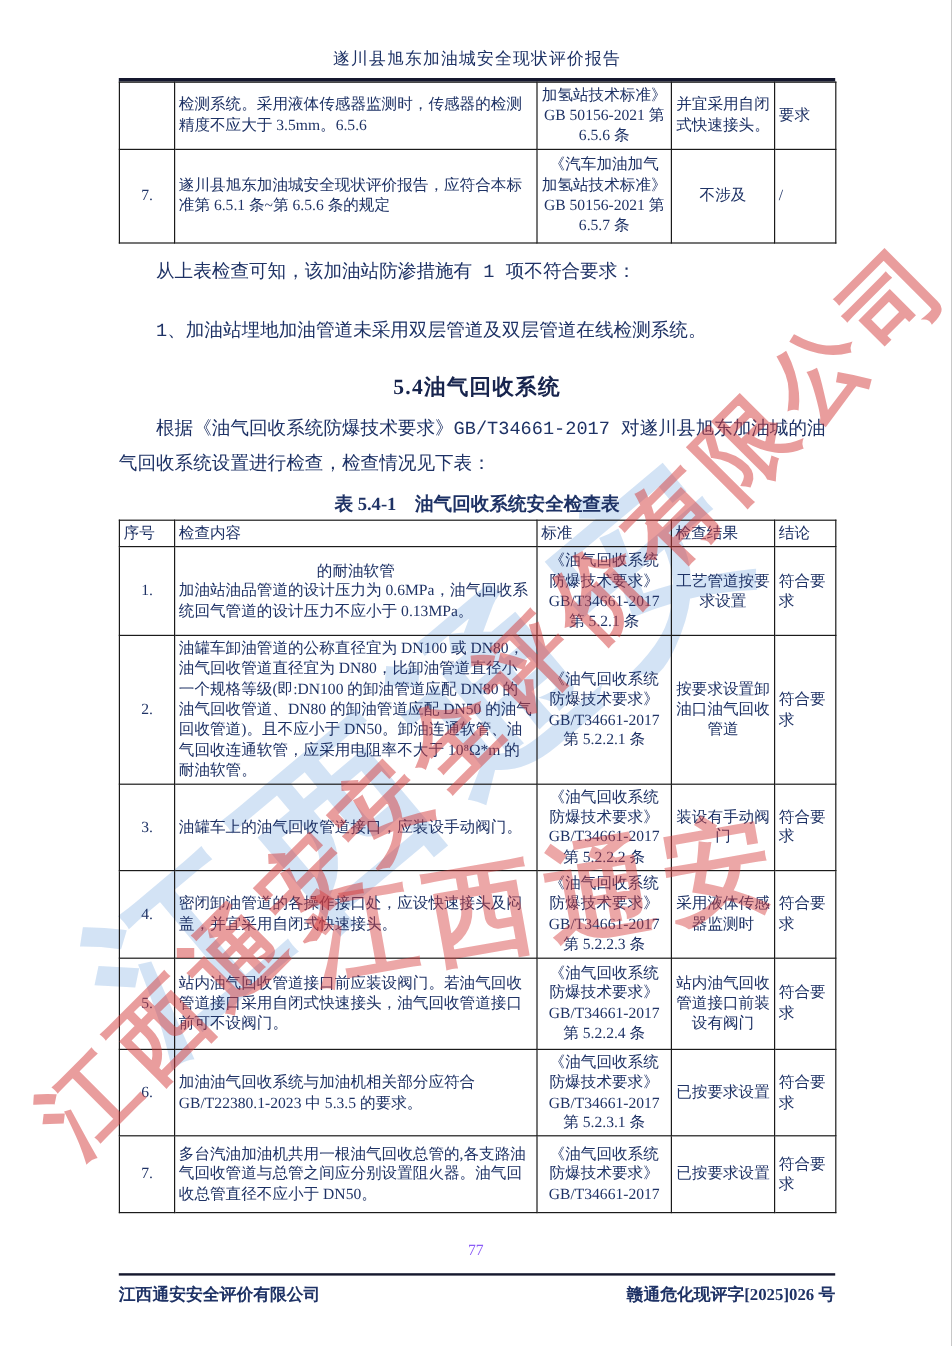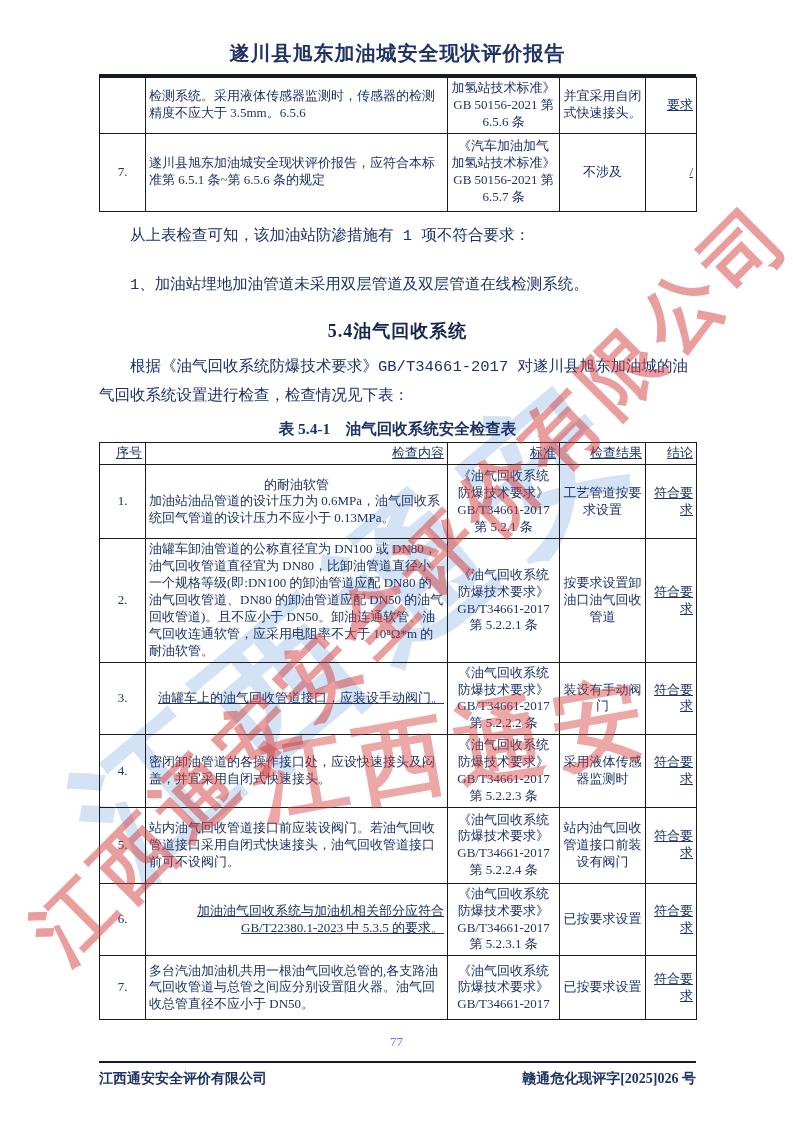--- a/index.html
+++ b/index.html
@@ -18,22 +18,22 @@
 
   .content {
     position: relative;
     z-index: 2;
     padding: 40px 97px 0 99px;
   }
 
   
   .doc-header { text-align: center; }
   .doc-header .title {
-    font-size: 20px;
-    font-weight: bold;
+    font-size: 14px;
+    font-weight: normal;
     letter-spacing: 1px;
     color: #1e3265;
   }
   .header-rule {
     margin-top: 7px;
     border-bottom: 3px solid #15182e;
   }
 
   
   table.tbl {
@@ -44,21 +44,21 @@
   }
   table.tbl td, table.tbl th {
     border: 1px solid #1b1b1b;
     padding: 2px 3px;
     vertical-align: middle;
     font-size: 13px;
     line-height: 1.3;
     font-weight: normal;
     overflow: hidden;
   }
-  .c { text-align: right; text-decoration: underline; }
+  .c { text-align: left; }
   .l { text-align: left; }
   .std { font-size: 12px; text-align: center; white-space: pre-line; }
   .res { font-size: 13px; text-align: center; }
   .num { text-align: center; }
   .sub-title { text-align: center; }
 
   
   .para {
     font-size: 15.5px;
     line-height: 1.9;

